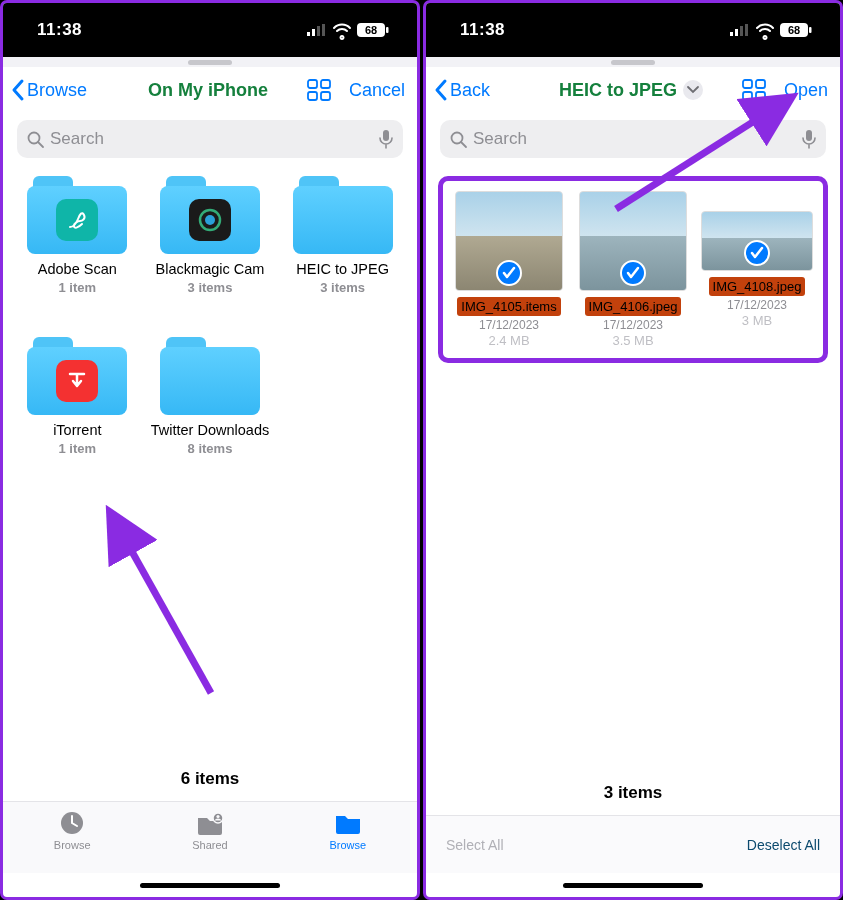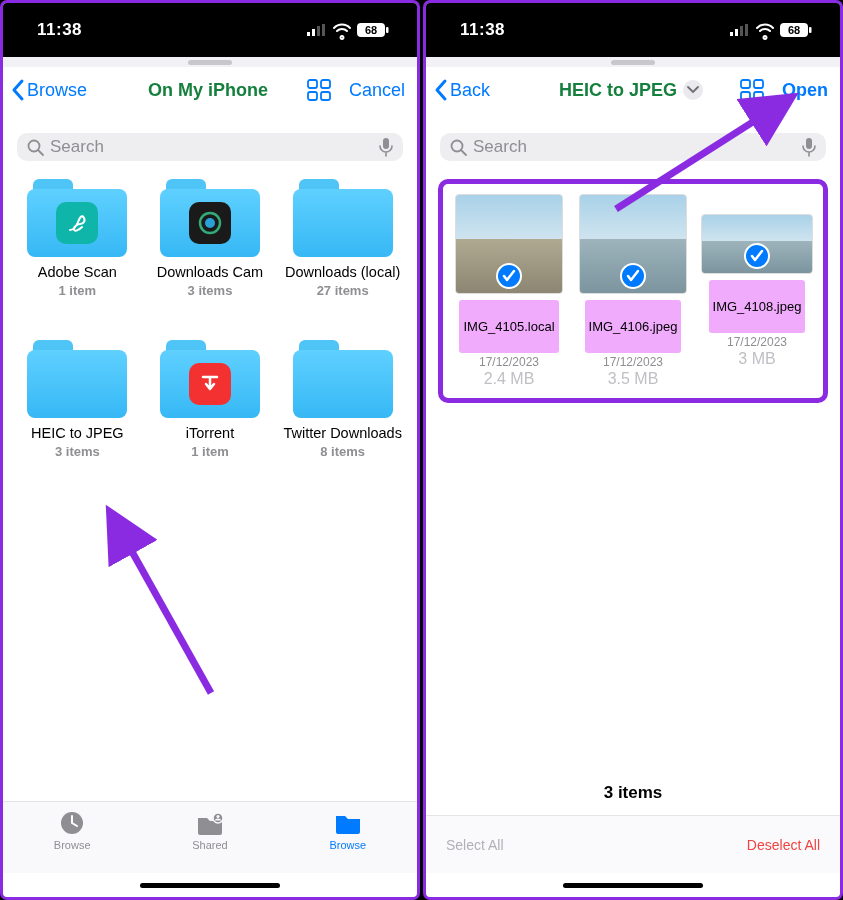--- a/index.html
+++ b/index.html
@@ -16,24 +16,24 @@
 .splitview::before { content:""; width:44px; height:5px; background:#c7c7cc; border-radius:3px; }
 
 .nav { height:46px; background:#fff; display:flex; align-items:center; justify-content:space-between; padding:0 12px 0 8px; }
 .nav-side { display:flex; align-items:center; gap:4px; min-width:110px; }
 .nav-side.right { justify-content:flex-end; gap:18px; }
 .nav-back { display:flex; align-items:center; color:#007aff; font-size:18px; }
 .nav-back svg { margin-right:2px; }
 .nav-title { font-size:18px; font-weight:600; color:#15803d; display:flex; align-items:center; gap:6px; }
 .nav-title .chev { width:20px; height:20px; border-radius:10px; background:#e9e9ee; display:flex; align-items:center; justify-content:center; }
 .nav-action { color:#007aff; font-size:18px; }
-.nav-action.bold { font-weight:700; }
+.nav-action.bold { font-weight:400; }
 .grid-icon svg { display:block; }
 
-.search { margin:20px 14px 8px; height:28px; background:#eeeef0; border-radius:10px; display:flex; align-items:center; padding:0 10px; color:#8e8e93; font-size:17px; }
+.search { margin:7px 14px 8px; height:38px; background:#eeeef0; border-radius:10px; display:flex; align-items:center; padding:0 10px; color:#8e8e93; font-size:17px; }
 .search svg:first-child { margin-right:6px; }
 .search span { flex:1; }
 
 .content { flex:1; padding:10px 12px; }
 .folder-grid { display:grid; grid-template-columns:repeat(3,1fr); row-gap:42px; column-gap:8px; text-align:center; }
 .folder { display:flex; flex-direction:column; align-items:center; }
 .folder-icon { width:100px; height:78px; position:relative; }
 .folder-icon .tab { position:absolute; top:0; left:6px; width:40px; height:14px; background:#4fc4f7; border-radius:6px 6px 0 0; }
 .folder-icon .body { position:absolute; top:10px; left:0; right:0; bottom:0; background:linear-gradient(#5fd0ff,#36b8f5); border-radius:8px; display:flex; align-items:center; justify-content:center; }
 .folder-name { margin-top:6px; font-size:14.5px; color:#000; line-height:1.25; max-width:120px; }
@@ -45,34 +45,34 @@
 .fi.red  { background:#f43131; }
 
 .files { display:flex; gap:12px; padding:6px; }
 .file { flex:1; display:flex; flex-direction:column; align-items:center; }
 .thumb { width:108px; height:100px; border:1px solid #ddd; border-radius:4px; background:#dfe7ec; position:relative; overflow:hidden; }
 .thumb.pano { height:60px; margin-top:20px; width:112px; }
 .thumb .sky { position:absolute; top:0; left:0; right:0; height:45%; background:linear-gradient(#a9d1e8,#cfe4ef); }
 .thumb .land { position:absolute; bottom:0; left:0; right:0; height:55%; background:linear-gradient(#b0a992,#8c8672); }
 .thumb .land.water { background:linear-gradient(#9db4bd,#7c949d); }
 .check { position:absolute; left:50%; bottom:4px; transform:translateX(-50%); width:26px; height:26px; background:#007aff; border:2px solid #fff; border-radius:50%; display:flex; align-items:center; justify-content:center; }
-.file-name { margin-top:6px; font-size:13px; background:#f0abfc; padding:19px 4px; border-radius:3px; white-space:nowrap; }
+.file-name { margin-top:6px; font-size:13px; background:#c2410c; padding:2px 4px; border-radius:3px; white-space:nowrap; }
 .file-date { font-size:12px; color:#8e8e93; margin-top:2px; }
-.file-size { font-size:16px; color:#bfbfc4; margin-top:1px; }
+.file-size { font-size:13px; color:#bfbfc4; margin-top:1px; }
 .hl { border:5px solid #8a2be2; border-radius:10px; padding:4px; }
 
 .count { text-align:center; font-weight:600; font-size:17px; padding:10px 0 12px; }
 
 .tabbar { height:72px; border-top:1px solid #e4e4e8; display:flex; justify-content:space-around; align-items:flex-start; padding-top:8px; background:#f9f9fb; }
 .tab { display:flex; flex-direction:column; align-items:center; gap:3px; color:#8e8e93; font-size:11px; }
 .tab.active { color:#007aff; }
 
 .toolbar { height:58px; border-top:1px solid #e4e4e8; display:flex; justify-content:space-between; align-items:center; padding:0 20px; background:#fafafc; font-size:14px; }
 .toolbar .dim { color:#b0b0b6; }
-.toolbar .blue { color:#ef4444; }
+.toolbar .blue { color:#0c4a6e; }
 
 .home-ind { height:24px; display:flex; justify-content:center; align-items:center; }
 .home-ind::before { content:""; width:140px; height:5px; background:#000; border-radius:3px; }
 
 .arrow { position:absolute; z-index:10; pointer-events:none; }
 .arrow1 { left:88px; top:500px; width:140px; height:200px; } 
 
 svg { overflow:visible; }
 </style>
 </head>
@@ -158,30 +158,22 @@
             <div class="tab"></div>
             <div class="body">
               <div class="fi dark">
                 <svg width="28" height="28">
                   <circle cx="14" cy="14" r="10" stroke="#3a7" stroke-width="2.5" fill="none"></circle>
                   <circle cx="14" cy="14" r="5" fill="#2aa0d8"></circle>
                 </svg>
               </div>
             </div>
           </div>
-          <div class="folder-name">Downloads Cam</div>
+          <div class="folder-name">Blackmagic Cam</div>
           <div class="folder-meta">3 items</div>
-        </div>
-        <div class="folder">
-          <div class="folder-icon">
-            <div class="tab"></div>
-            <div class="body"></div>
-          </div>
-          <div class="folder-name">Downloads (local)</div>
-          <div class="folder-meta">27 items</div>
         </div>
         <div class="folder">
           <div class="folder-icon">
             <div class="tab"></div>
             <div class="body"></div>
           </div>
           <div class="folder-name">HEIC to JPEG</div>
           <div class="folder-meta">3 items</div>
         </div>
         <div class="folder">
@@ -202,20 +194,21 @@
           <div class="folder-icon">
             <div class="tab"></div>
             <div class="body"></div>
           </div>
           <div class="folder-name">Twitter Downloads</div>
           <div class="folder-meta">8 items</div>
         </div>
       </div>
   </div>
 
+  <div class="count">6 items</div>
 
   <div class="tabbar">
     <div class="tab">
       <svg width="28" height="26">
           <circle cx="14" cy="13" r="11" fill="#8e8e93"></circle>
           <path d="M14 6 v7 l5 3" stroke="#fff" stroke-width="2" fill="none" stroke-linecap="round"></path>
         </svg>
       <span>Browse</span>
     </div>
     <div class="tab">
@@ -319,21 +312,21 @@
           <div class="file">
             <div class="thumb">
               <div class="sky"></div>
               <div class="land"></div>
               <div class="check">
                 <svg width="14" height="12">
                   <path d="M2 6 l3 4 l7 -9" stroke="#fff" stroke-width="2.5" fill="none" stroke-linecap="round" stroke-linejoin="round"></path>
                 </svg>
               </div>
             </div>
-            <div class="file-name">IMG_4105.local</div>
+            <div class="file-name">IMG_4105.items</div>
             <div class="file-date">17/12/2023</div>
             <div class="file-size">2.4 MB</div>
           </div>
           <div class="file">
             <div class="thumb">
               <div class="sky"></div>
               <div class="land water"></div>
               <div class="check">
                 <svg width="14" height="12">
                   <path d="M2 6 l3 4 l7 -9" stroke="#fff" stroke-width="2.5" fill="none" stroke-linecap="round" stroke-linejoin="round"></path>

